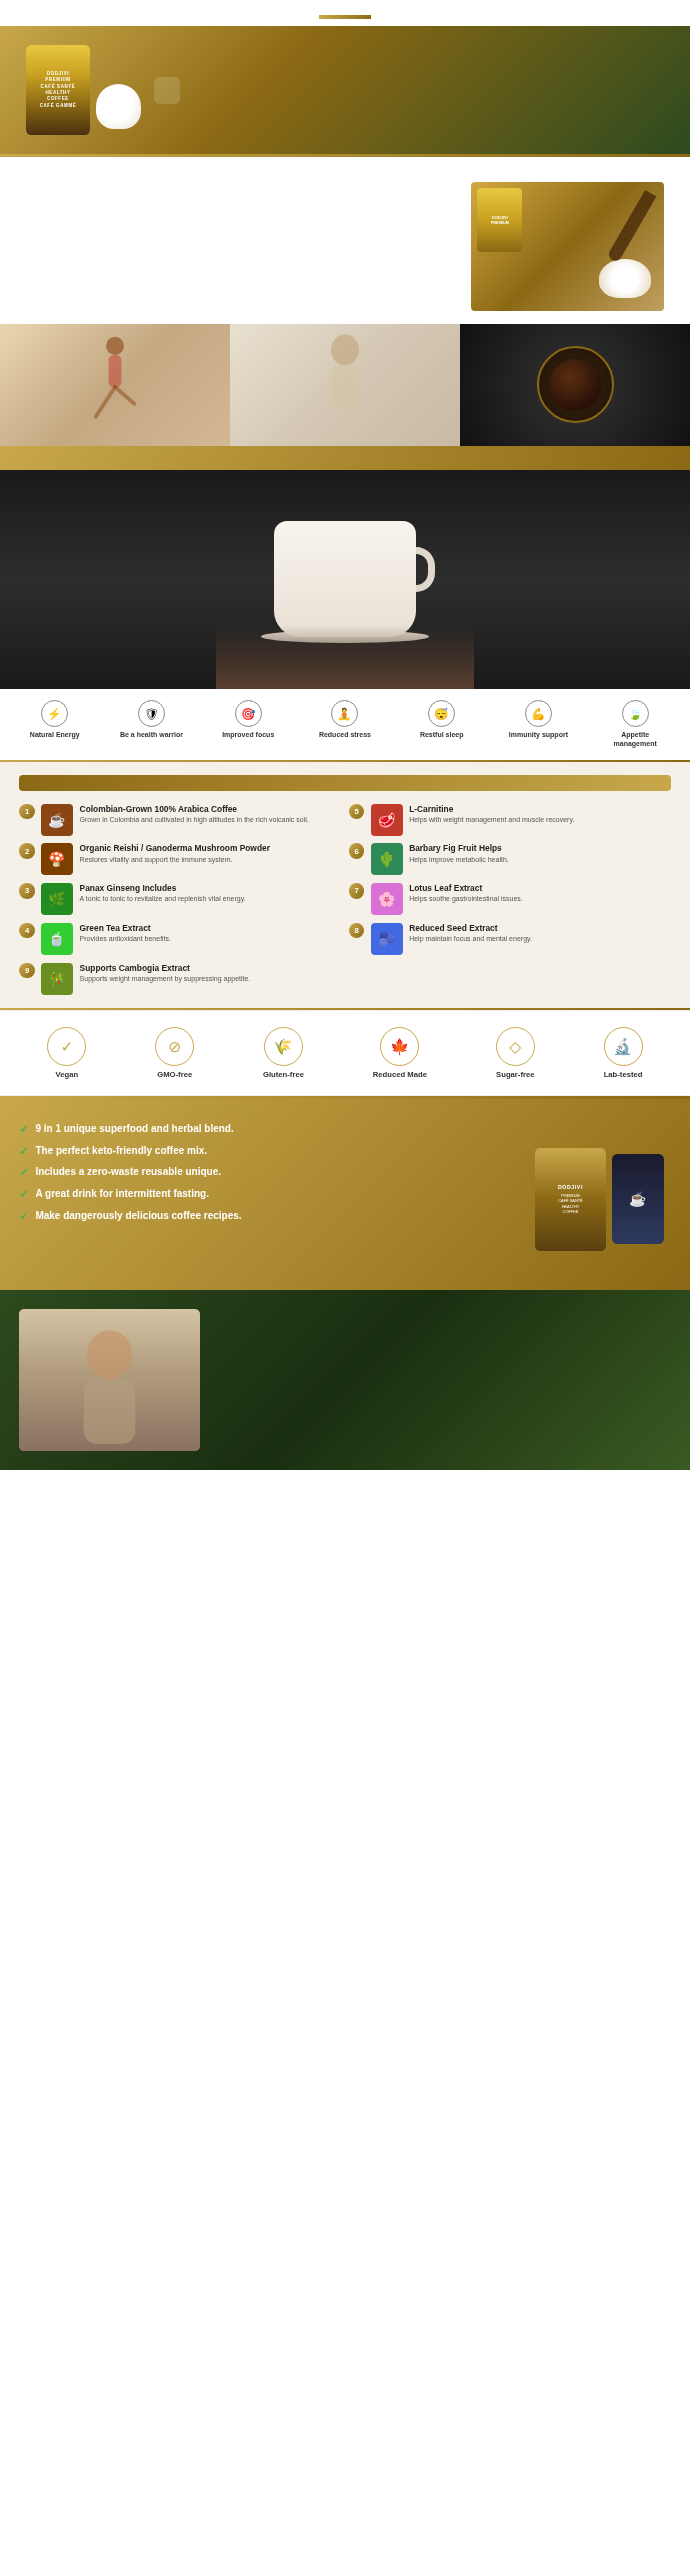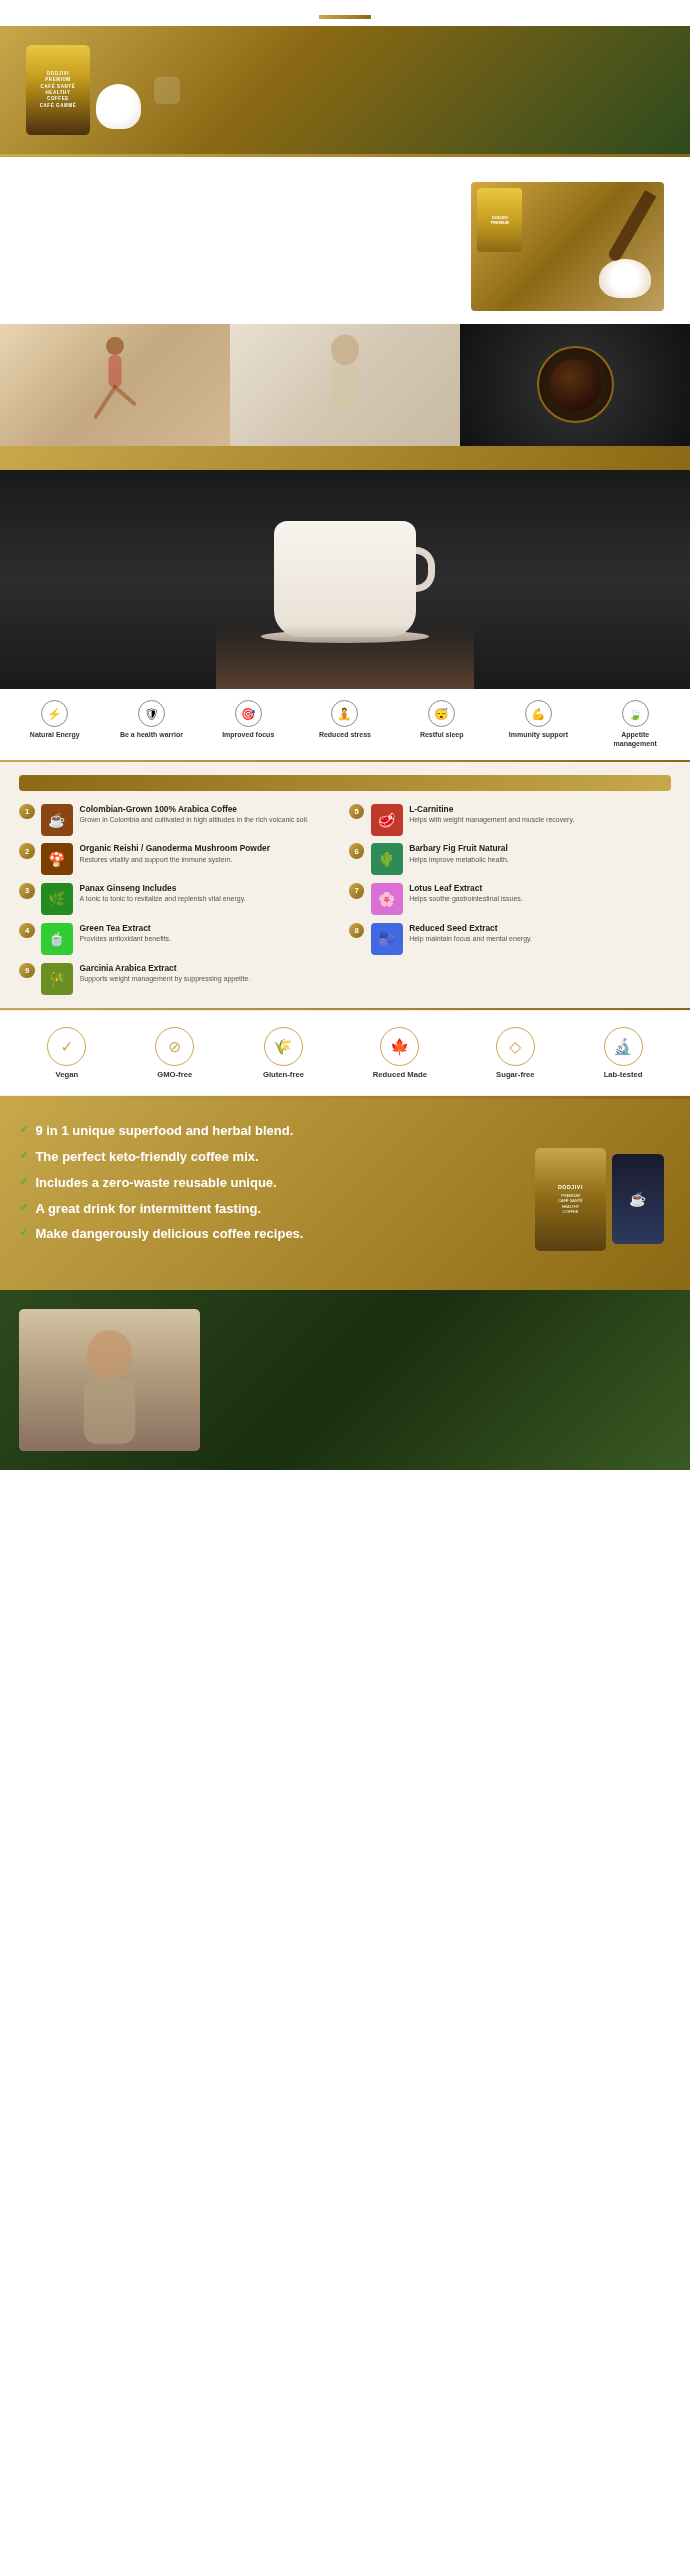--- a/index.html
+++ b/index.html
@@ -57,21 +57,21 @@
     .cert-icon { width: 39px; height: 39px; border: 1.3px solid #c8a84b; border-radius: 50%; display: flex; align-items: center; justify-content: center; font-size: 15.5px; color: #c8a84b; }
     .cert-label { font-size: 7.7px; font-weight: 600; color: #333; }
 
     
     .why-section { background: linear-gradient(135deg, #c8a84b, #8B6914); padding: 13px 19.3px; }
     .why-title { color: #fff; font-size: 14px; font-weight: 800; margin-bottom: 10.3px; }
     .why-content { display: flex; gap: 13px; align-items: flex-start; }
     .why-list { flex: 1; }
     .why-item { display: flex; align-items: flex-start; gap: 6.4px; margin-bottom: 7.7px; }
     .why-check { color: #4CAF50; font-size: 11.6px; font-weight: 700; flex-shrink: 0; }
-    .why-item-text { color: #fff; font-size: 13px; font-weight: 600; line-height: 1.4; }
+    .why-item-text { color: #fff; font-size: 10px; font-weight: 600; line-height: 1.4; }
     .why-product-img { width: 142px; height: 155px; flex-shrink: 0; display: flex; align-items: center; justify-content: center; gap: 6.4px; }
     .product-bag { width: 71px; height: 103px; background: linear-gradient(180deg, #c8a84b, #8B6914, #5a4010); border-radius: 5.2px; display: flex; align-items: center; justify-content: center; font-size: 5.8px; color: #fff; text-align: center; padding: 3.9px; }
     .product-cup { width: 52px; height: 90px; background: linear-gradient(180deg, #1a1a2e, #2d3a5e); border-radius: 5.2px; display: flex; align-items: center; justify-content: center; font-size: 14px; }
 
     
     .final-banner { background: linear-gradient(135deg, #2d4a1e, #1a2e10, #3a5a22); padding: 19.3px; display: flex; gap: 13px; align-items: center; }
     .final-woman-img { width: 181px; height: 142px; background: linear-gradient(180deg, #d4c4a0, #a89070, #8a7560); border-radius: 5.2px; flex-shrink: 0; display: flex; align-items: center; justify-content: center; font-size: 26px; }
     .final-text { color: #fff; font-size: 8.4px; line-height: 1.8; }
 
     
@@ -228,21 +228,21 @@
       <div class="ingredient-img" style="background:#7b3f00; color:#fff; font-size:14px;">🍄</div>
       <div class="ingredient-text">
         <h4>Organic Reishi / Ganoderma Mushroom Powder</h4>
         <p>Restores vitality and support the immune system.</p>
       </div>
     </div>
       <div class="ingredient-item">
       <div class="ingredient-num">6</div>
       <div class="ingredient-img" style="background:#2e8b57; color:#fff; font-size:14px;">🌵</div>
       <div class="ingredient-text">
-        <h4>Barbary Fig Fruit Natural</h4>
+        <h4>Barbary Fig Fruit Helps</h4>
         <p>Helps improve metabolic health.</p>
       </div>
     </div>
       <div class="ingredient-item">
       <div class="ingredient-num">3</div>
       <div class="ingredient-img" style="background:#228b22; color:#fff; font-size:14px;">🌿</div>
       <div class="ingredient-text">
         <h4>Panax Ginseng Includes</h4>
         <p>A tonic to tonic to revitalize and replenish vital energy.</p>
       </div>
@@ -268,21 +268,21 @@
       <div class="ingredient-img" style="background:#4169e1; color:#fff; font-size:14px;">🫐</div>
       <div class="ingredient-text">
         <h4>Reduced Seed Extract</h4>
         <p>Help maintain focus and mental energy.</p>
       </div>
     </div>
       <div class="ingredient-item">
       <div class="ingredient-num">9</div>
       <div class="ingredient-img" style="background:#6b8e23; color:#fff; font-size:14px;">🎋</div>
       <div class="ingredient-text">
-        <h4>Garcinia Arabica Extract</h4>
+        <h4>Supports Cambogia Extract</h4>
         <p>Supports weight management by suppressing appetite.</p>
       </div>
     </div>
     </div>
 </div>
 
 <div class="divider"></div>
 
 <div class="certifications" id="cert-bar">
 <div class="cert-item">

